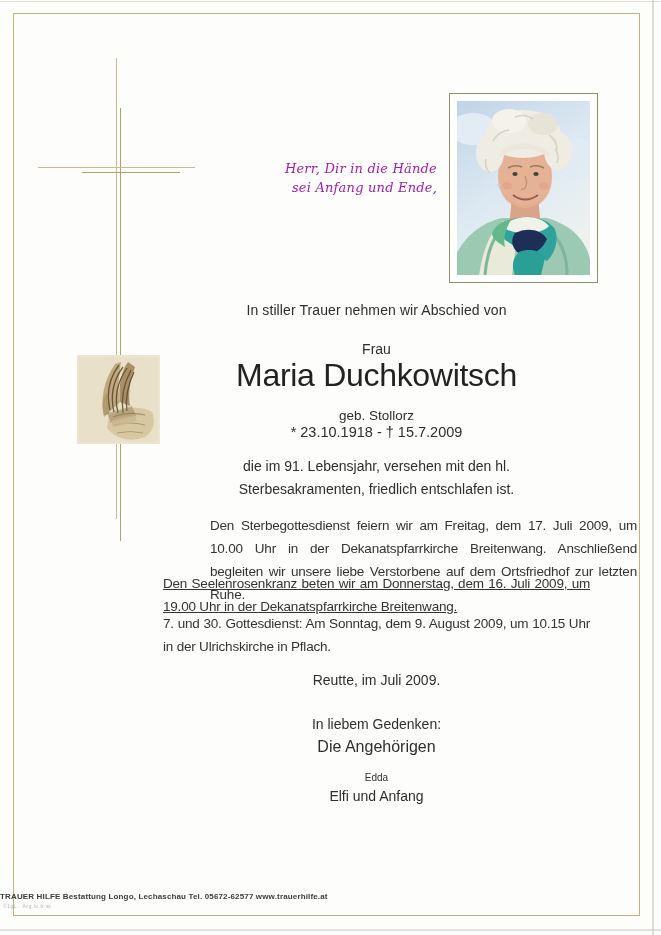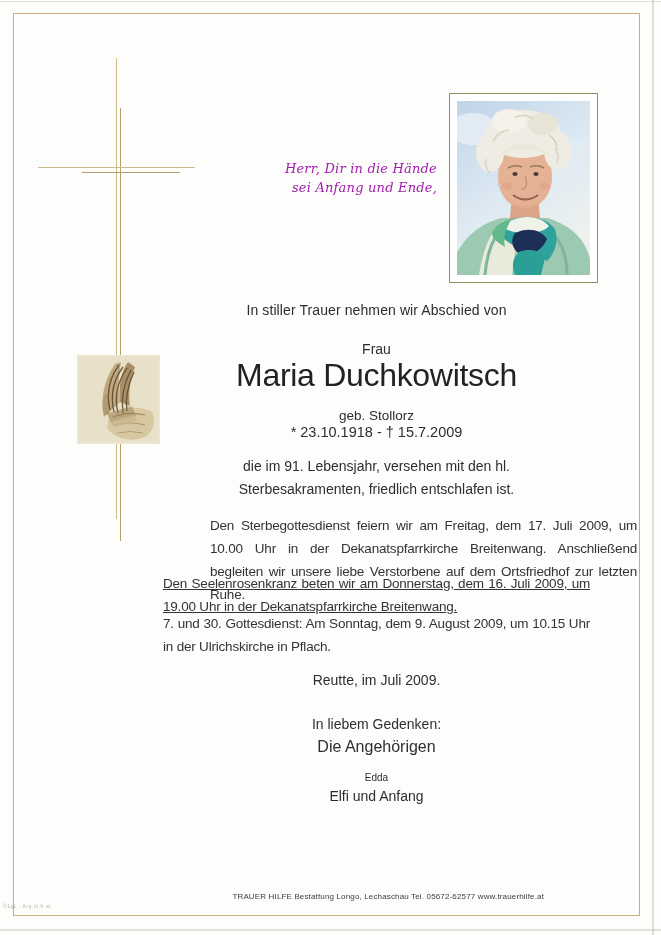--- a/index.html
+++ b/index.html
@@ -53,22 +53,22 @@
   .para1{top:514px;margin-left:47px;}
   .para2{top:572px;text-decoration:underline;}
   .para3{top:612px;}
   .place-date{top:672px;font-size:14px;}
   .remembrance{top:705px;font-size:14px;margin-top:11px;}
   .mourners{top:738px;font-size:16px;}
   .mourner-name-1{top:772px;font-size:10px;}
   .mourner-name-2{top:788px;font-size:14px;}
   
   .footer{
-    position:absolute;left:0;top:892px;width:544px;text-align:right;
-    font-size:8px;font-weight:400;letter-spacing:.15px;color:#3c3c3c;
+    position:absolute;left:0;top:892px;width:544px;text-align:left;
+    font-size:8px;font-weight:700;letter-spacing:.15px;color:#3c3c3c;
   }
   .print-mark{
     position:absolute;left:3px;top:903px;font-size:5px;color:#b3aca0;
     letter-spacing:.5px;opacity:.85;
   }
 </style>
 </head>
 <body>
 
 <div class="page">

